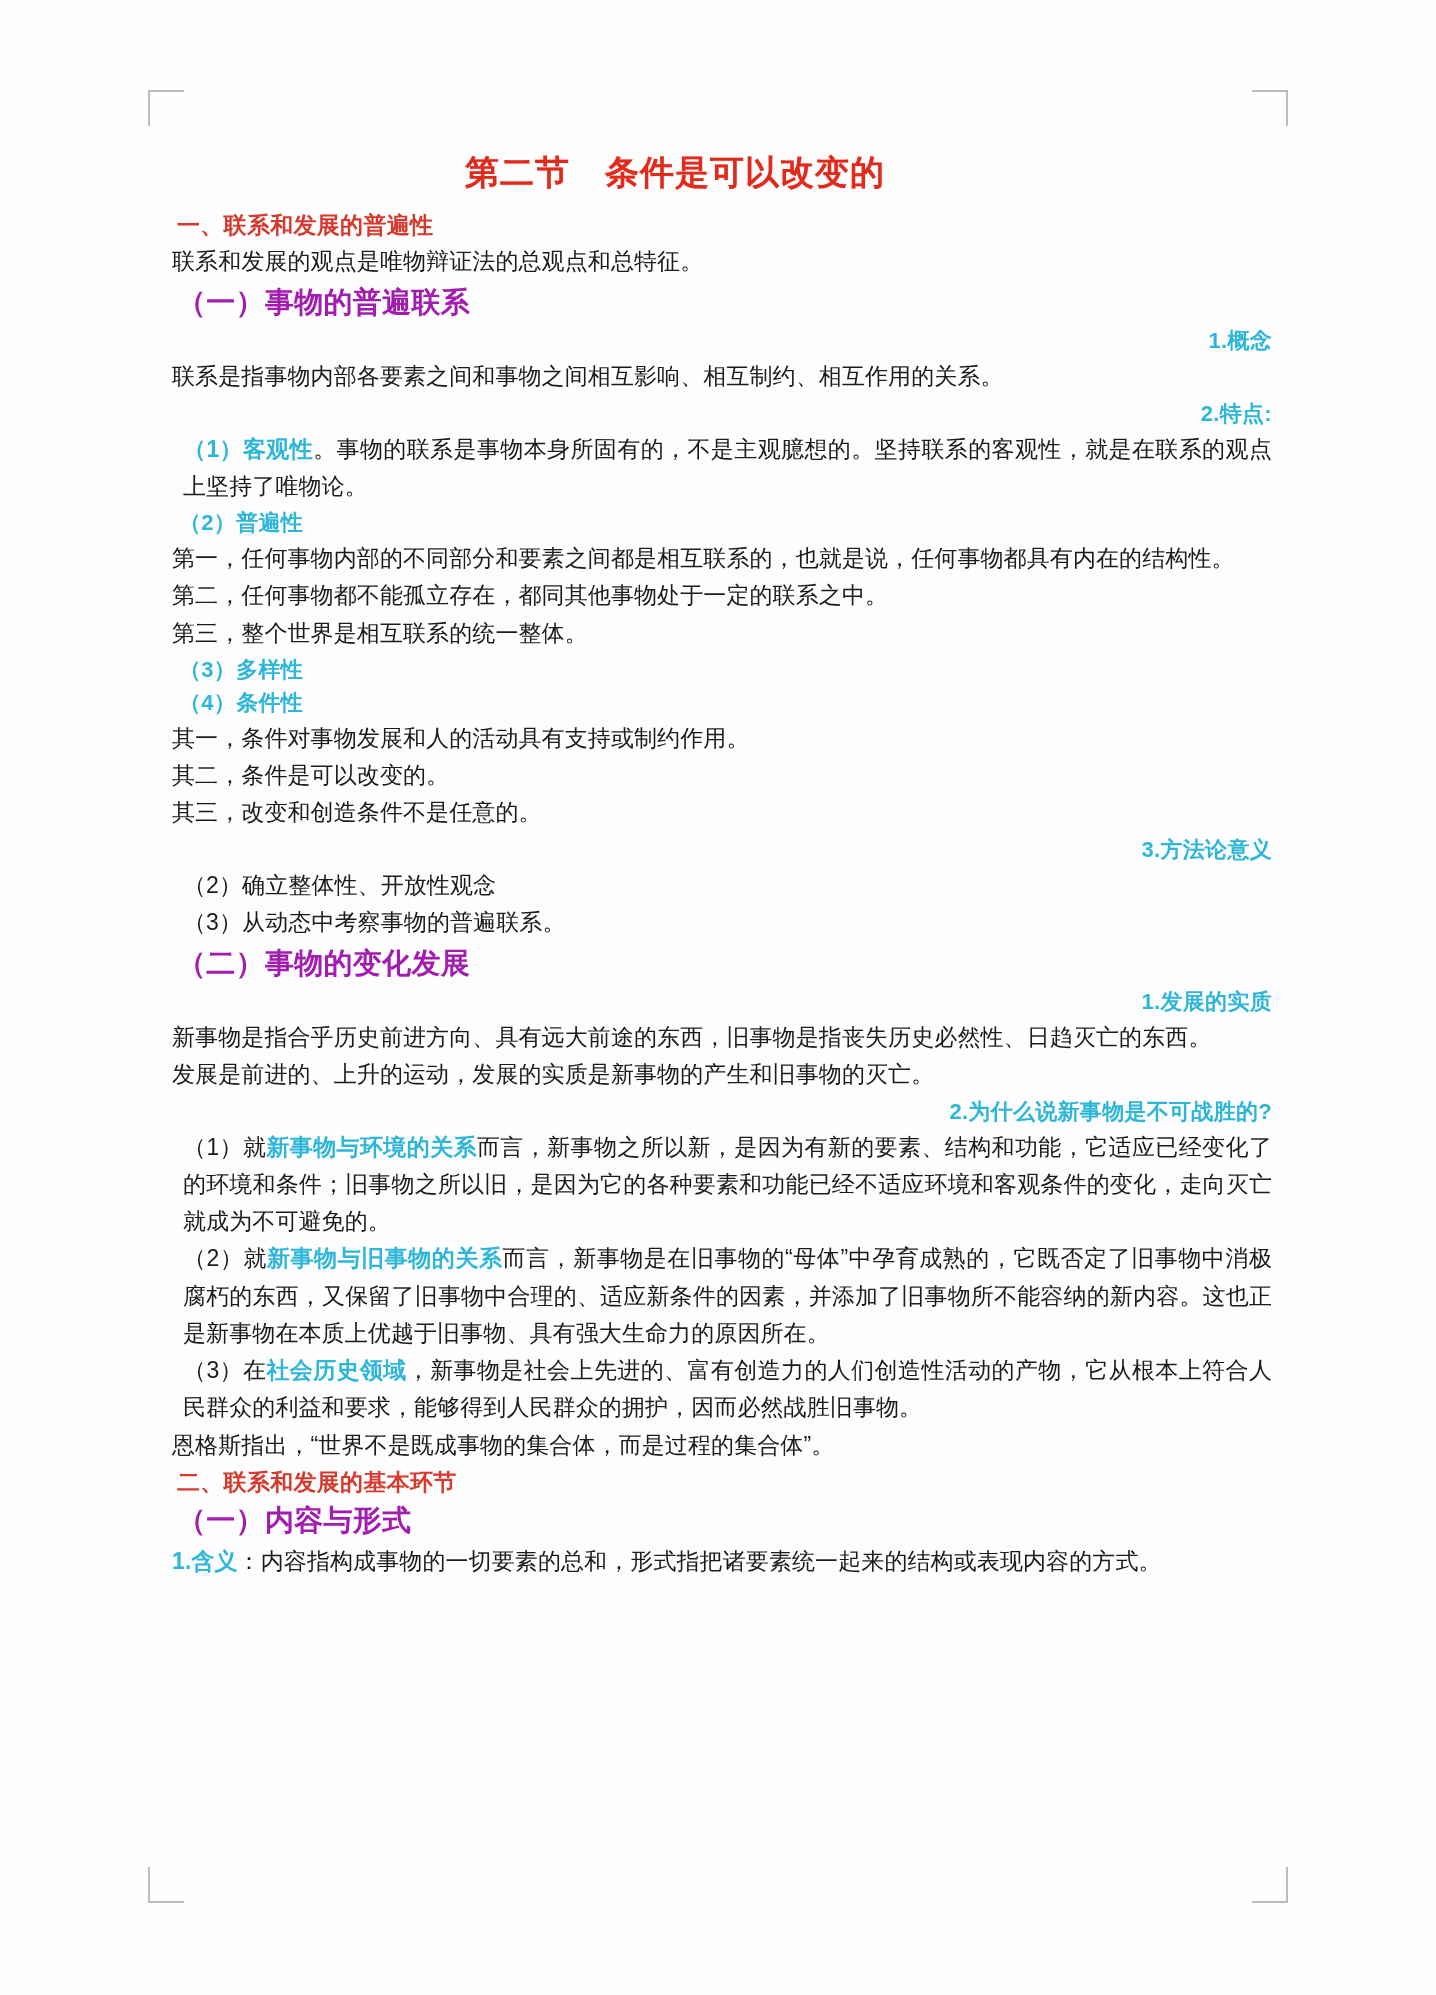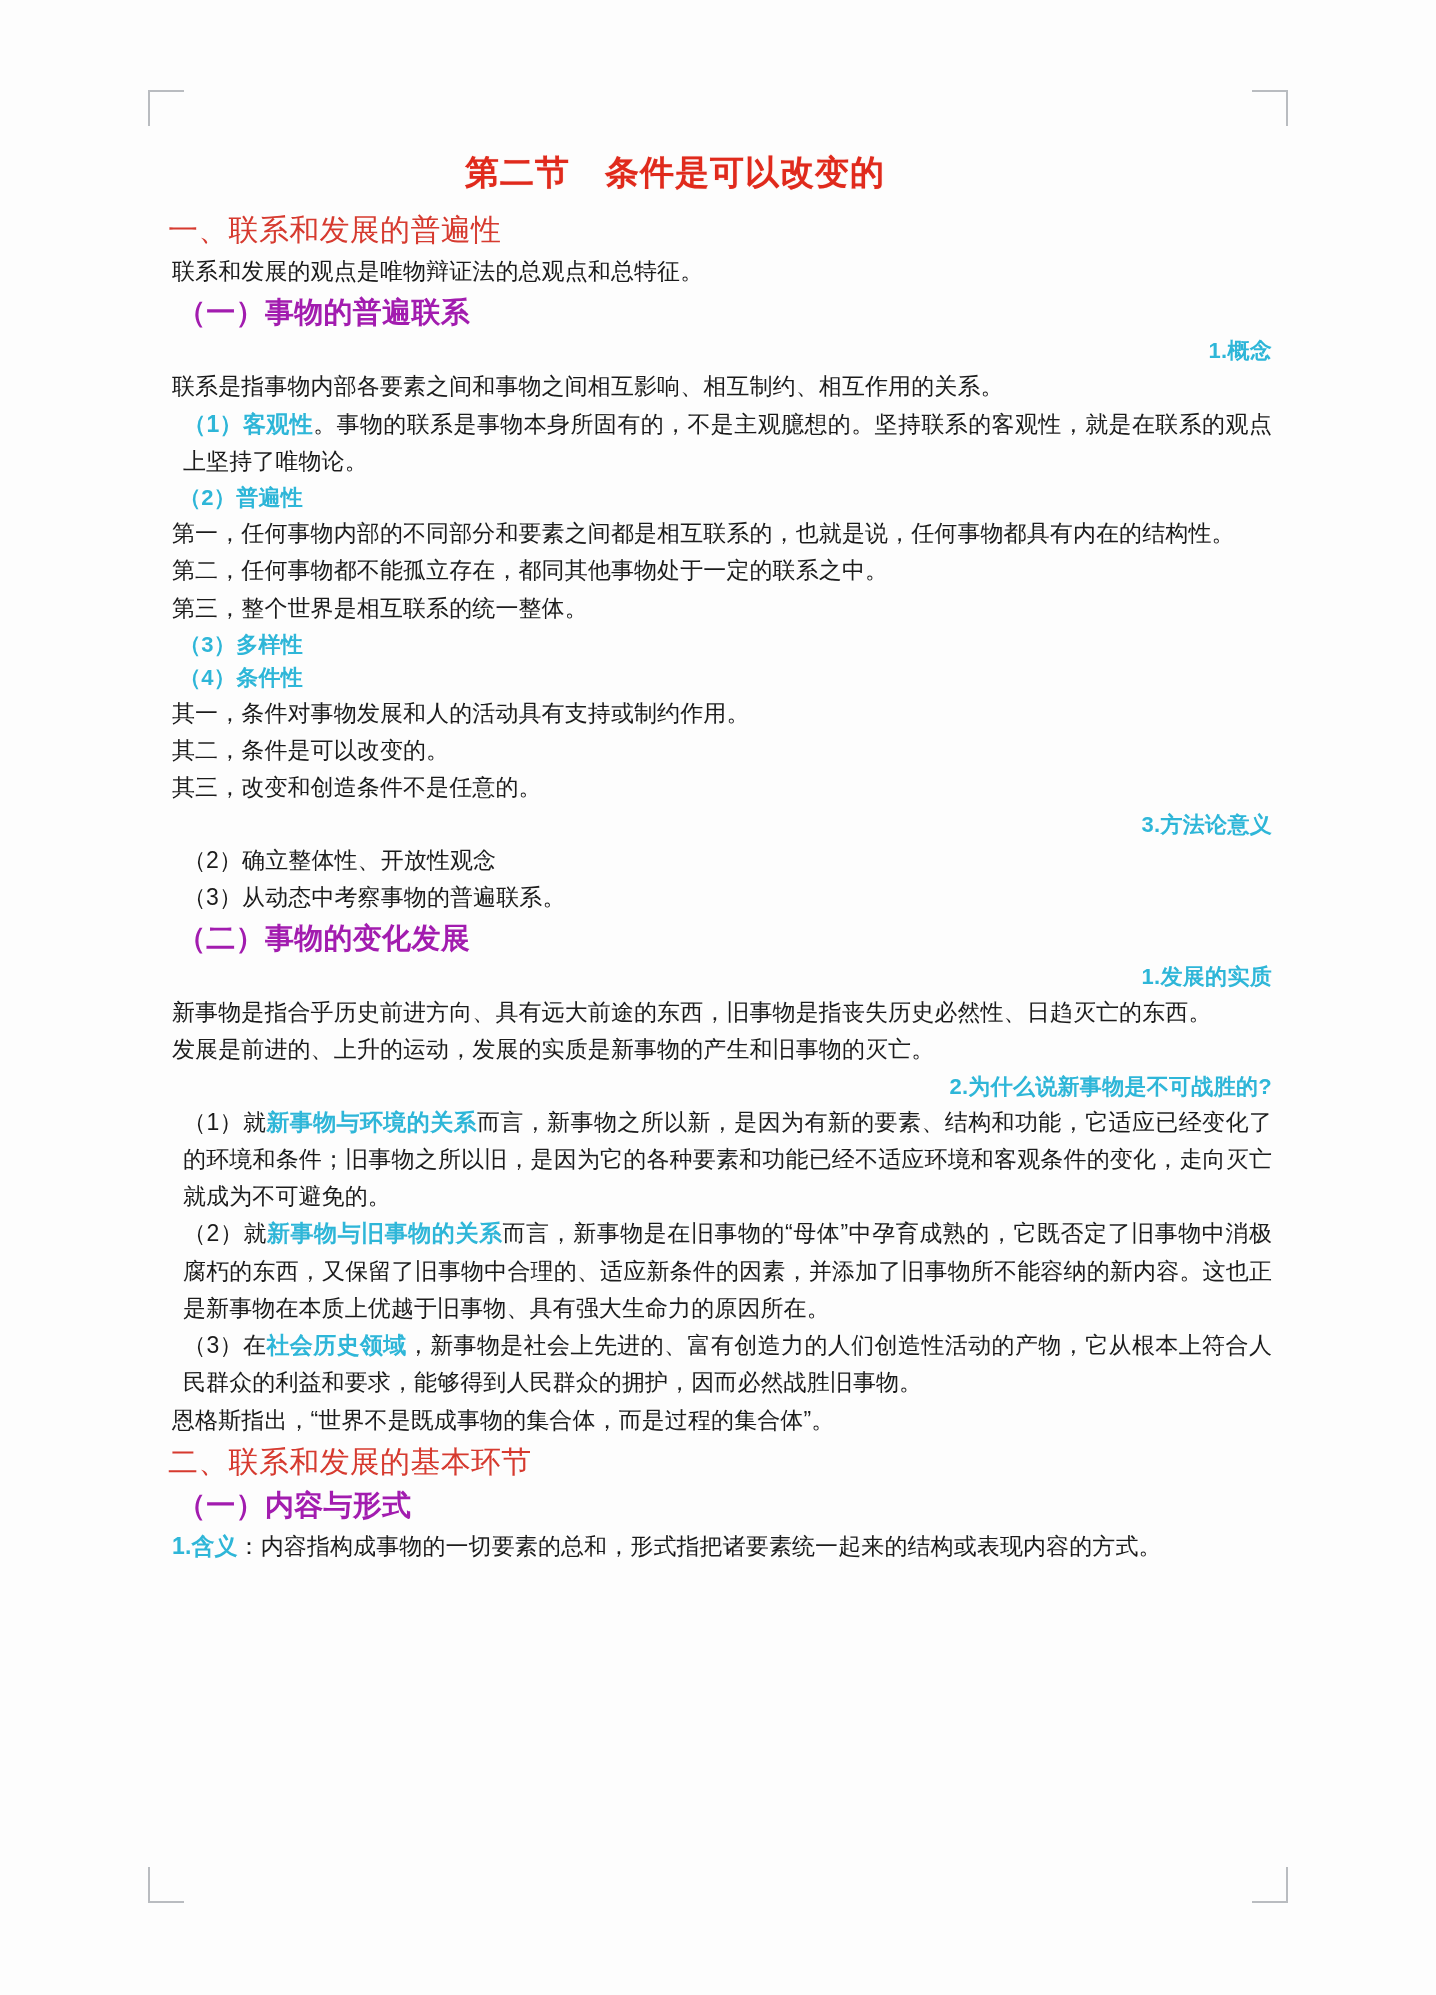--- a/index.html
+++ b/index.html
@@ -45,23 +45,23 @@
     color: #e02a1c;
     font-size: 34px;
     font-weight: bold;
     letter-spacing: 1px;
     margin: 0 0 14px 0;
     padding-right: 90px;
     text-shadow: 0 0 1px rgba(224,42,28,0.35);
   }
   .h1 {
     color: #d63a2f;
-    font-size: 30px;
-    font-weight: normal;
-    margin: 3px 0 2px 0;
+    font-size: 23px;
+    font-weight: bold;
+    margin: 3px 0 2px 9px;
     letter-spacing: 0.3px;
   }
   .h2 {
     color: #a21caf;
     font-size: 29px;
     font-weight: bold;
     margin: 3px 0 2px 0;
     padding-left: 9px;
     letter-spacing: 0.3px;
   }
@@ -116,20 +116,21 @@
     <div class="h1">一、联系和发展的普遍性</div>
 
     <p class="body">联系和发展的观点是唯物辩证法的总观点和总特征。</p>
 
     <div class="h2">（一）事物的普遍联系</div>
 
     <div class="h3">1.概念</div>
 
     <p class="body">联系是指事物内部各要素之间和事物之间相互影响、相互制约、相互作用的关系。</p>
 
+    <div class="h3">2.特点:</div>
 
     <p class="body indent">
       <span class="hl">（1）客观性</span><span>。事物的联系是事物本身所固有的，不是主观臆想的。坚持联系的客观性，就是在联系的观点上坚持了唯物论。</span>
     </p>
 
     <div class="h4">（2）普遍性</div>
 
     <p class="body">第一，任何事物内部的不同部分和要素之间都是相互联系的，也就是说，任何事物都具有内在的结构性。</p>
     <p class="body">第二，任何事物都不能孤立存在，都同其他事物处于一定的联系之中。</p>
     <p class="body">第三，整个世界是相互联系的统一整体。</p>

